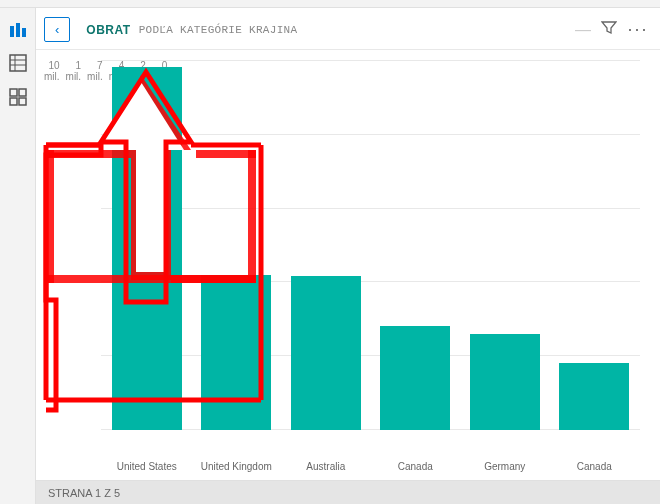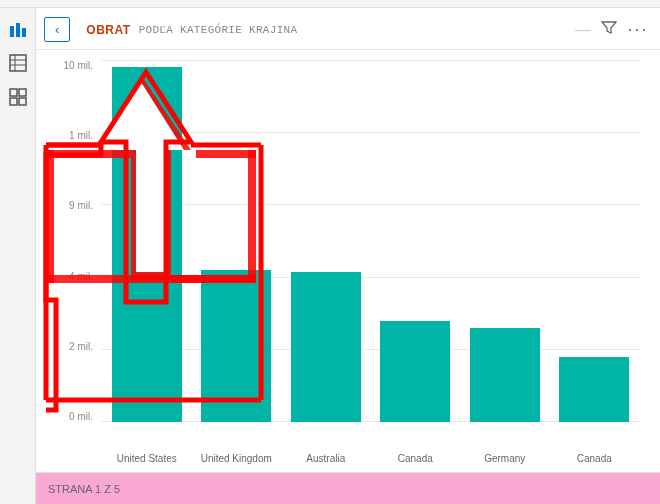--- a/index.html
+++ b/index.html
@@ -93,21 +93,21 @@
 
     .header-title {
       display: flex;
       align-items: center;
       gap: 8px;
     }
 
     .title-main {
       font-size: 12px;
       font-weight: 700;
-      color: #c2410c;
+      color: #0f766e;
       letter-spacing: 0.5px;
     }
 
     .title-sub {
       font-size: 11px;
       color: #888;
       letter-spacing: 0.3px;
       font-family: Liberation Mono, monospace;
     }
 
@@ -130,21 +130,21 @@
       padding: 16px 20px 50px 65px;
       overflow: hidden;
     }
 
     .y-axis-labels {
       position: absolute;
       left: 8px;
       top: 10px;
       bottom: 50px;
       display: flex;
-      flex-direction: column;
+      flex-direction: row;
       justify-content: space-between;
       width: 55px;
     }
 
     .y-label {
       font-size: 10px;
       color: #888;
       text-align: right;
       padding-right: 6px;
     }
@@ -208,22 +208,22 @@
 
     .x-label {
       flex: 1;
       font-size: 10px;
       color: #666;
       text-align: center;
       word-wrap: break-word;
     }
 
     .footer-bar {
-      height: 32px;
-      background: #f9a8d4;
+      height: 24px;
+      background: #e5e5e5;
       border-top: 1px solid #e0e0e0;
       display: flex;
       align-items: center;
       padding: 0 12px;
       font-size: 11px;
       color: #666;
     }
 
     
     .overlay-svg {
@@ -289,21 +289,21 @@
         </span>
         <span class="header-icon" style="font-size:18px; letter-spacing:1px;">···</span>
       </div>
     </div>
 
     <div class="chart-container">
 
       <div class="y-axis-labels">
         <span class="y-label">10 mil.</span>
         <span class="y-label">1 mil.</span>
-        <span class="y-label">9 mil.</span>
+        <span class="y-label">7 mil.</span>
         <span class="y-label">4 mil.</span>
         <span class="y-label">2 mil.</span>
         <span class="y-label">0 mil.</span>
       </div>
 
       <div class="grid-lines">
         <div class="grid-line"></div>
         <div class="grid-line"></div>
         <div class="grid-line"></div>
         <div class="grid-line"></div>

